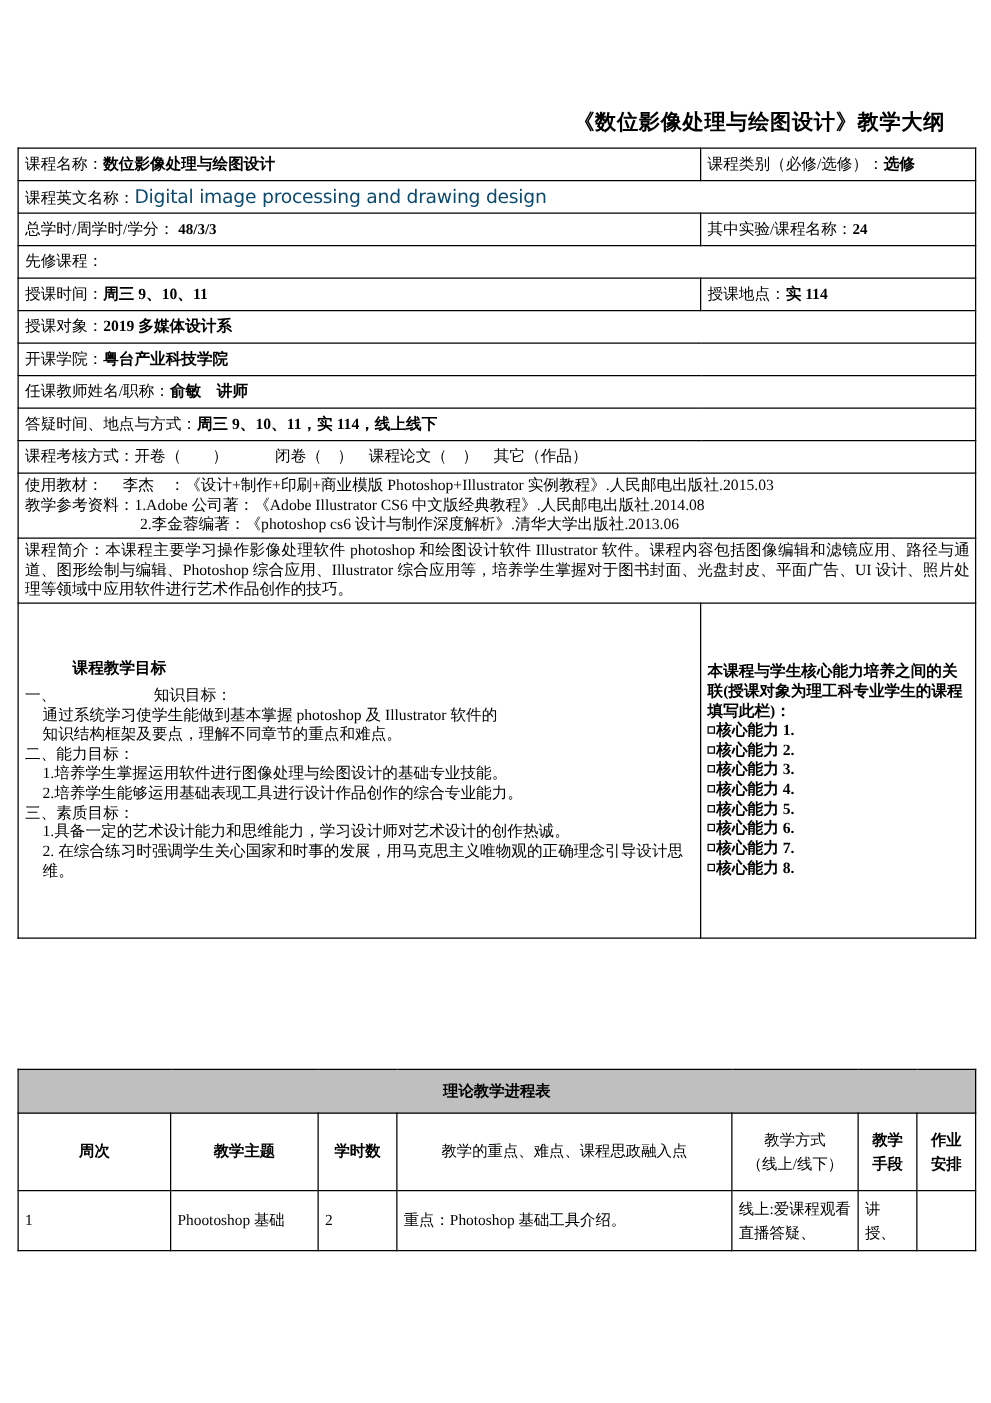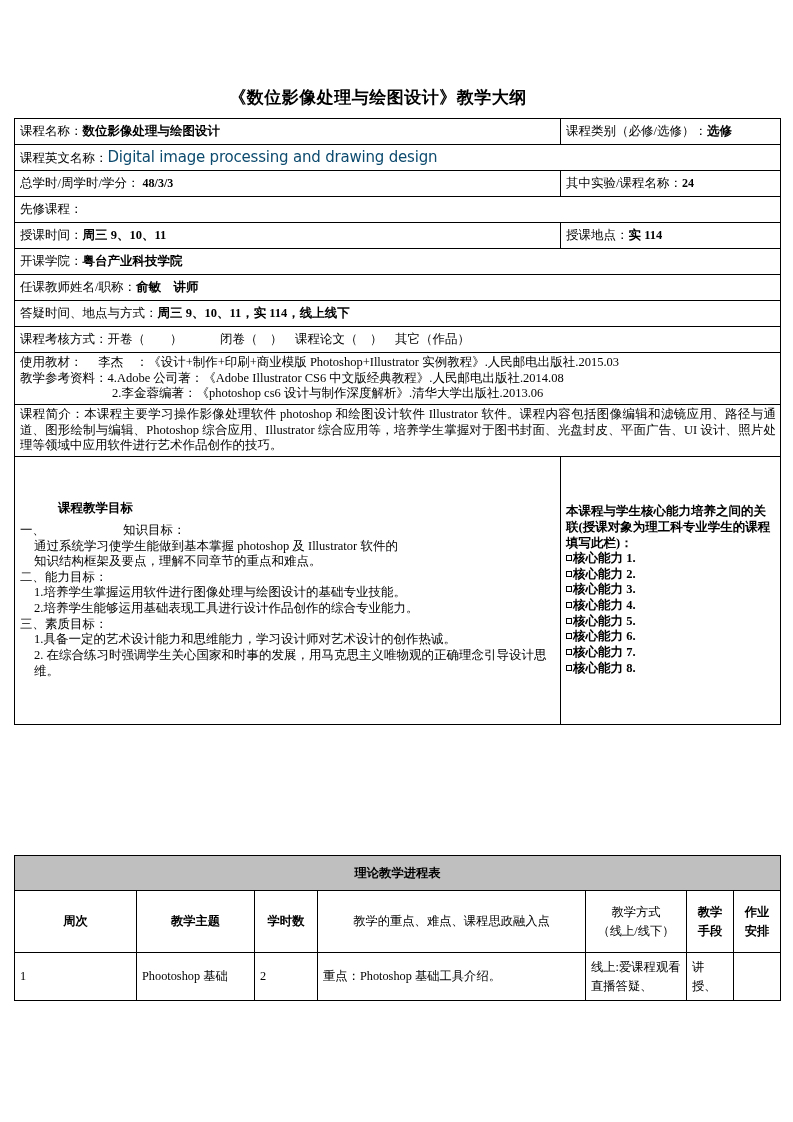--- a/index.html
+++ b/index.html
@@ -17,21 +17,21 @@
     position: relative;
     width: 793px;
     height: 1122px;
     background: #fff;
     overflow: hidden;
   }
   .doc-title {
     position: absolute;
     left: 0; top: 86px;
     width: 756px;
-    text-align: center;
+    text-align: right;
     font-size: 17px;
     font-weight: bold;
     letter-spacing: 0.5px;
     font-family: "Liberation Serif", "DejaVu Serif", serif;
   }
 
   table.main {
     position: absolute;
     left: 14px;
     top: 118px;
@@ -175,20 +175,25 @@
       <tr class="r-h">
         <td>
           <span class="lbl">授课时间：</span><span class="val">周三 9、10、11</span>
         </td>
         <td>
           <span class="lbl">授课地点：</span><span class="val">实 114</span>
         </td>
       </tr>
       <tr class="r-h">
         <td colspan="2">
+          <span class="lbl">授课对象：</span><span class="val">2019 多媒体设计系</span>
+        </td>
+      </tr>
+      <tr class="r-h">
+        <td colspan="2">
           <span class="lbl">开课学院：</span><span class="val">粤台产业科技学院</span>
         </td>
       </tr>
       <tr class="r-h">
         <td colspan="2">
           <span class="lbl">任课教师姓名/职称：</span><span class="val">俞敏　讲师</span>
         </td>
       </tr>
       <tr class="r-h">
         <td colspan="2">
@@ -196,21 +201,21 @@
         </td>
       </tr>
       <tr class="r-h">
         <td colspan="2">
           <span class="lbl">课程考核方式：</span><span>开卷（　　）　　　闭卷（　）　课程论文（　）　其它（作品）</span>
         </td>
       </tr>
       <tr>
         <td colspan="2" class="mat-cell">
           <span class="hang"><span class="lbl">使用教材：</span>&nbsp;&nbsp;&nbsp;&nbsp;&nbsp;<span>李杰　：《设计+制作+印刷+商业模版 Photoshop+Illustrator 实例教程》.人民邮电出版社.2015.03</span></span>
-          <span class="hang"><span class="lbl">教学参考资料：</span><span>4.Adobe 公司著：《Adobe Illustrator CS6 中文版经典教程》.人民邮电出版社.2014.08</span></span>
+          <span class="hang"><span class="lbl">教学参考资料：</span><span>1.Adobe 公司著：《Adobe Illustrator CS6 中文版经典教程》.人民邮电出版社.2014.08</span></span>
           <span class="hang mat-indent">2.李金蓉编著：《photoshop cs6 设计与制作深度解析》.清华大学出版社.2013.06</span>
         </td>
       </tr>
       <tr>
         <td colspan="2" class="intro-cell">
           <span class="intro-first"><span class="lbl">课程简介：</span><span>本课程主要学习操作影像处理软件 photoshop 和绘图设计软件 Illustrator 软件。课程内容包括图像编辑和滤镜应用、路径与通道、图形绘制与编辑、Photoshop 综合应用、Illustrator 综合应用等，培养学生掌握对于图书封面、光盘封皮、平面广告、UI 设计、照片处理等领域中应用软件进行艺术作品创作的技巧。</span></span>
         </td>
       </tr>
       <tr>
         <td class="goal-cell" style="height:268px">

